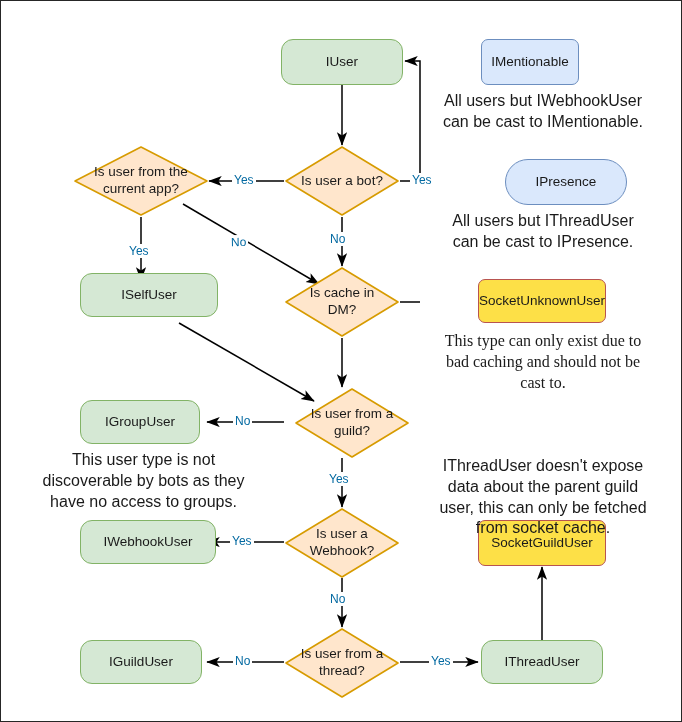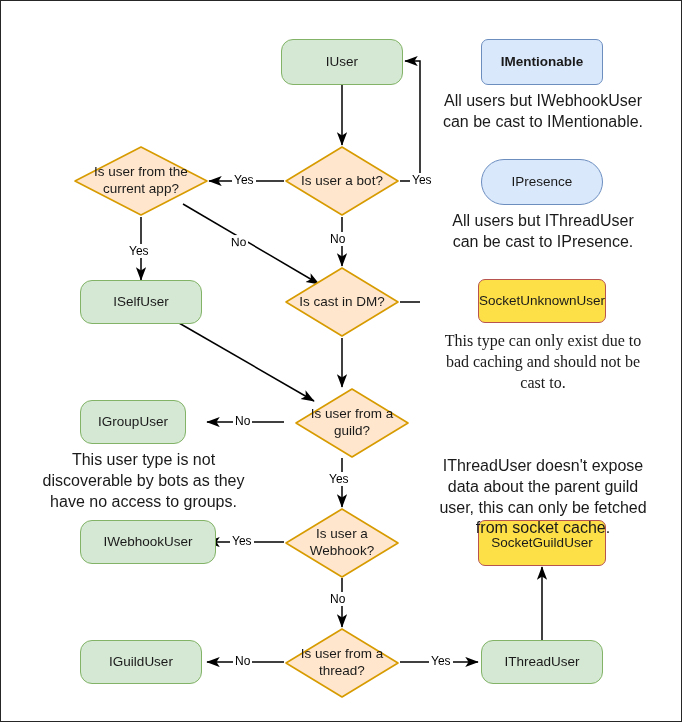--- a/index.html
+++ b/index.html
@@ -73,21 +73,21 @@
     position: absolute;
     text-align: center;
     font-size: 16px;
     color: #1a1a1a;
     line-height: 1.3;
     z-index: 3;
   }
   .edge-label {
     position: absolute;
     font-size: 12px;
-    color: #000000;
+    color: #0369a1;
     background: #ffffff;
     padding: 0 2px;
     z-index: 4;
     white-space: nowrap;
   }
 </style>
 </head>
 <body>
 
 <div id="canvas">
@@ -131,45 +131,45 @@
       <path d="M399,661 L477,661" marker-end="url(#arrow)"></path>
 
       <path d="M541,639 L541,566" marker-end="url(#arrow)"></path>
     </g>
   </svg>
 
   <div class="node rect green" style="left:280px; top:38px; width:122px; height:46px;">
     <span>IUser</span>
   </div>
 
-  <div class="node rect green" style="left:79px; top:279px; width:122px; height:44px;">
+  <div class="node rect green" style="left:79px; top:272px; width:138px; height:44px;">
     <span>ISelfUser</span>
   </div>
 
-  <div class="node rect green" style="left:79px; top:399px; width:106px; height:44px;align-items:center;">
+  <div class="node rect green" style="left:79px; top:399px; width:120px; height:44px;align-items:center;">
     <span>IGroupUser</span>
   </div>
 
   <div class="node rect green" style="left:79px; top:519px; width:136px; height:44px;">
     <span>IWebhookUser</span>
   </div>
 
   <div class="node rect green" style="left:79px; top:639px; width:122px; height:44px;">
     <span>IGuildUser</span>
   </div>
 
   <div class="node rect green" style="left:480px; top:639px; width:122px; height:44px;">
     <span>IThreadUser</span>
   </div>
 
-  <div class="node rect blue" style="left:480px; top:38px; width:122px; height:46px;font-weight:bold;">
+  <div class="node rect blue" style="left:480px; top:38px; width:98px; height:46px;">
     <span>IMentionable</span>
   </div>
 
-  <div class="node rect blue" style="left:480px; top:158px; width:122px; height:46px;border-radius:23px;">
+  <div class="node rect blue" style="left:504px; top:158px; width:122px; height:46px;border-radius:23px;">
     <span>IPresence</span>
   </div>
 
   <div class="node rect red" style="left:477px; top:278px; width:128px; height:44px;">
     <span>SocketUnknownUser</span>
   </div>
 
   <div class="node rect red" style="left:477px; top:519px; width:128px; height:46px;">
     <span>SocketGuildUser</span>
   </div>
@@ -185,21 +185,21 @@
     <svg width="136" height="72" viewBox="0 0 136 72">
       <path d="M68,2 L134,36 L68,70 L2,36 Z" fill="#ffe6cc" stroke="#d79b00" stroke-width="1.6" stroke-linejoin="round"></path>
     </svg>
     <div class="diamond-label">Is user from the current app?</div>
   </div>
 
   <div class="diamond-wrap" style="left:283px; top:265px; width:116px; height:72px;">
     <svg width="116" height="72" viewBox="0 0 116 72">
       <path d="M58,2 L114,36 L58,70 L2,36 Z" fill="#ffe6cc" stroke="#d79b00" stroke-width="1.6" stroke-linejoin="round"></path>
     </svg>
-    <div class="diamond-label">Is cast in DM?</div>
+    <div class="diamond-label">Is cache in DM?</div>
   </div>
 
   <div class="diamond-wrap" style="left:293px; top:386px; width:116px; height:72px;">
     <svg width="116" height="72" viewBox="0 0 116 72">
       <path d="M58,2 L114,36 L58,70 L2,36 Z" fill="#ffe6cc" stroke="#d79b00" stroke-width="1.6" stroke-linejoin="round"></path>
     </svg>
     <div class="diamond-label">Is user from a guild?</div>
   </div>
 
   <div class="diamond-wrap" style="left:283px; top:506px; width:116px; height:72px;">

